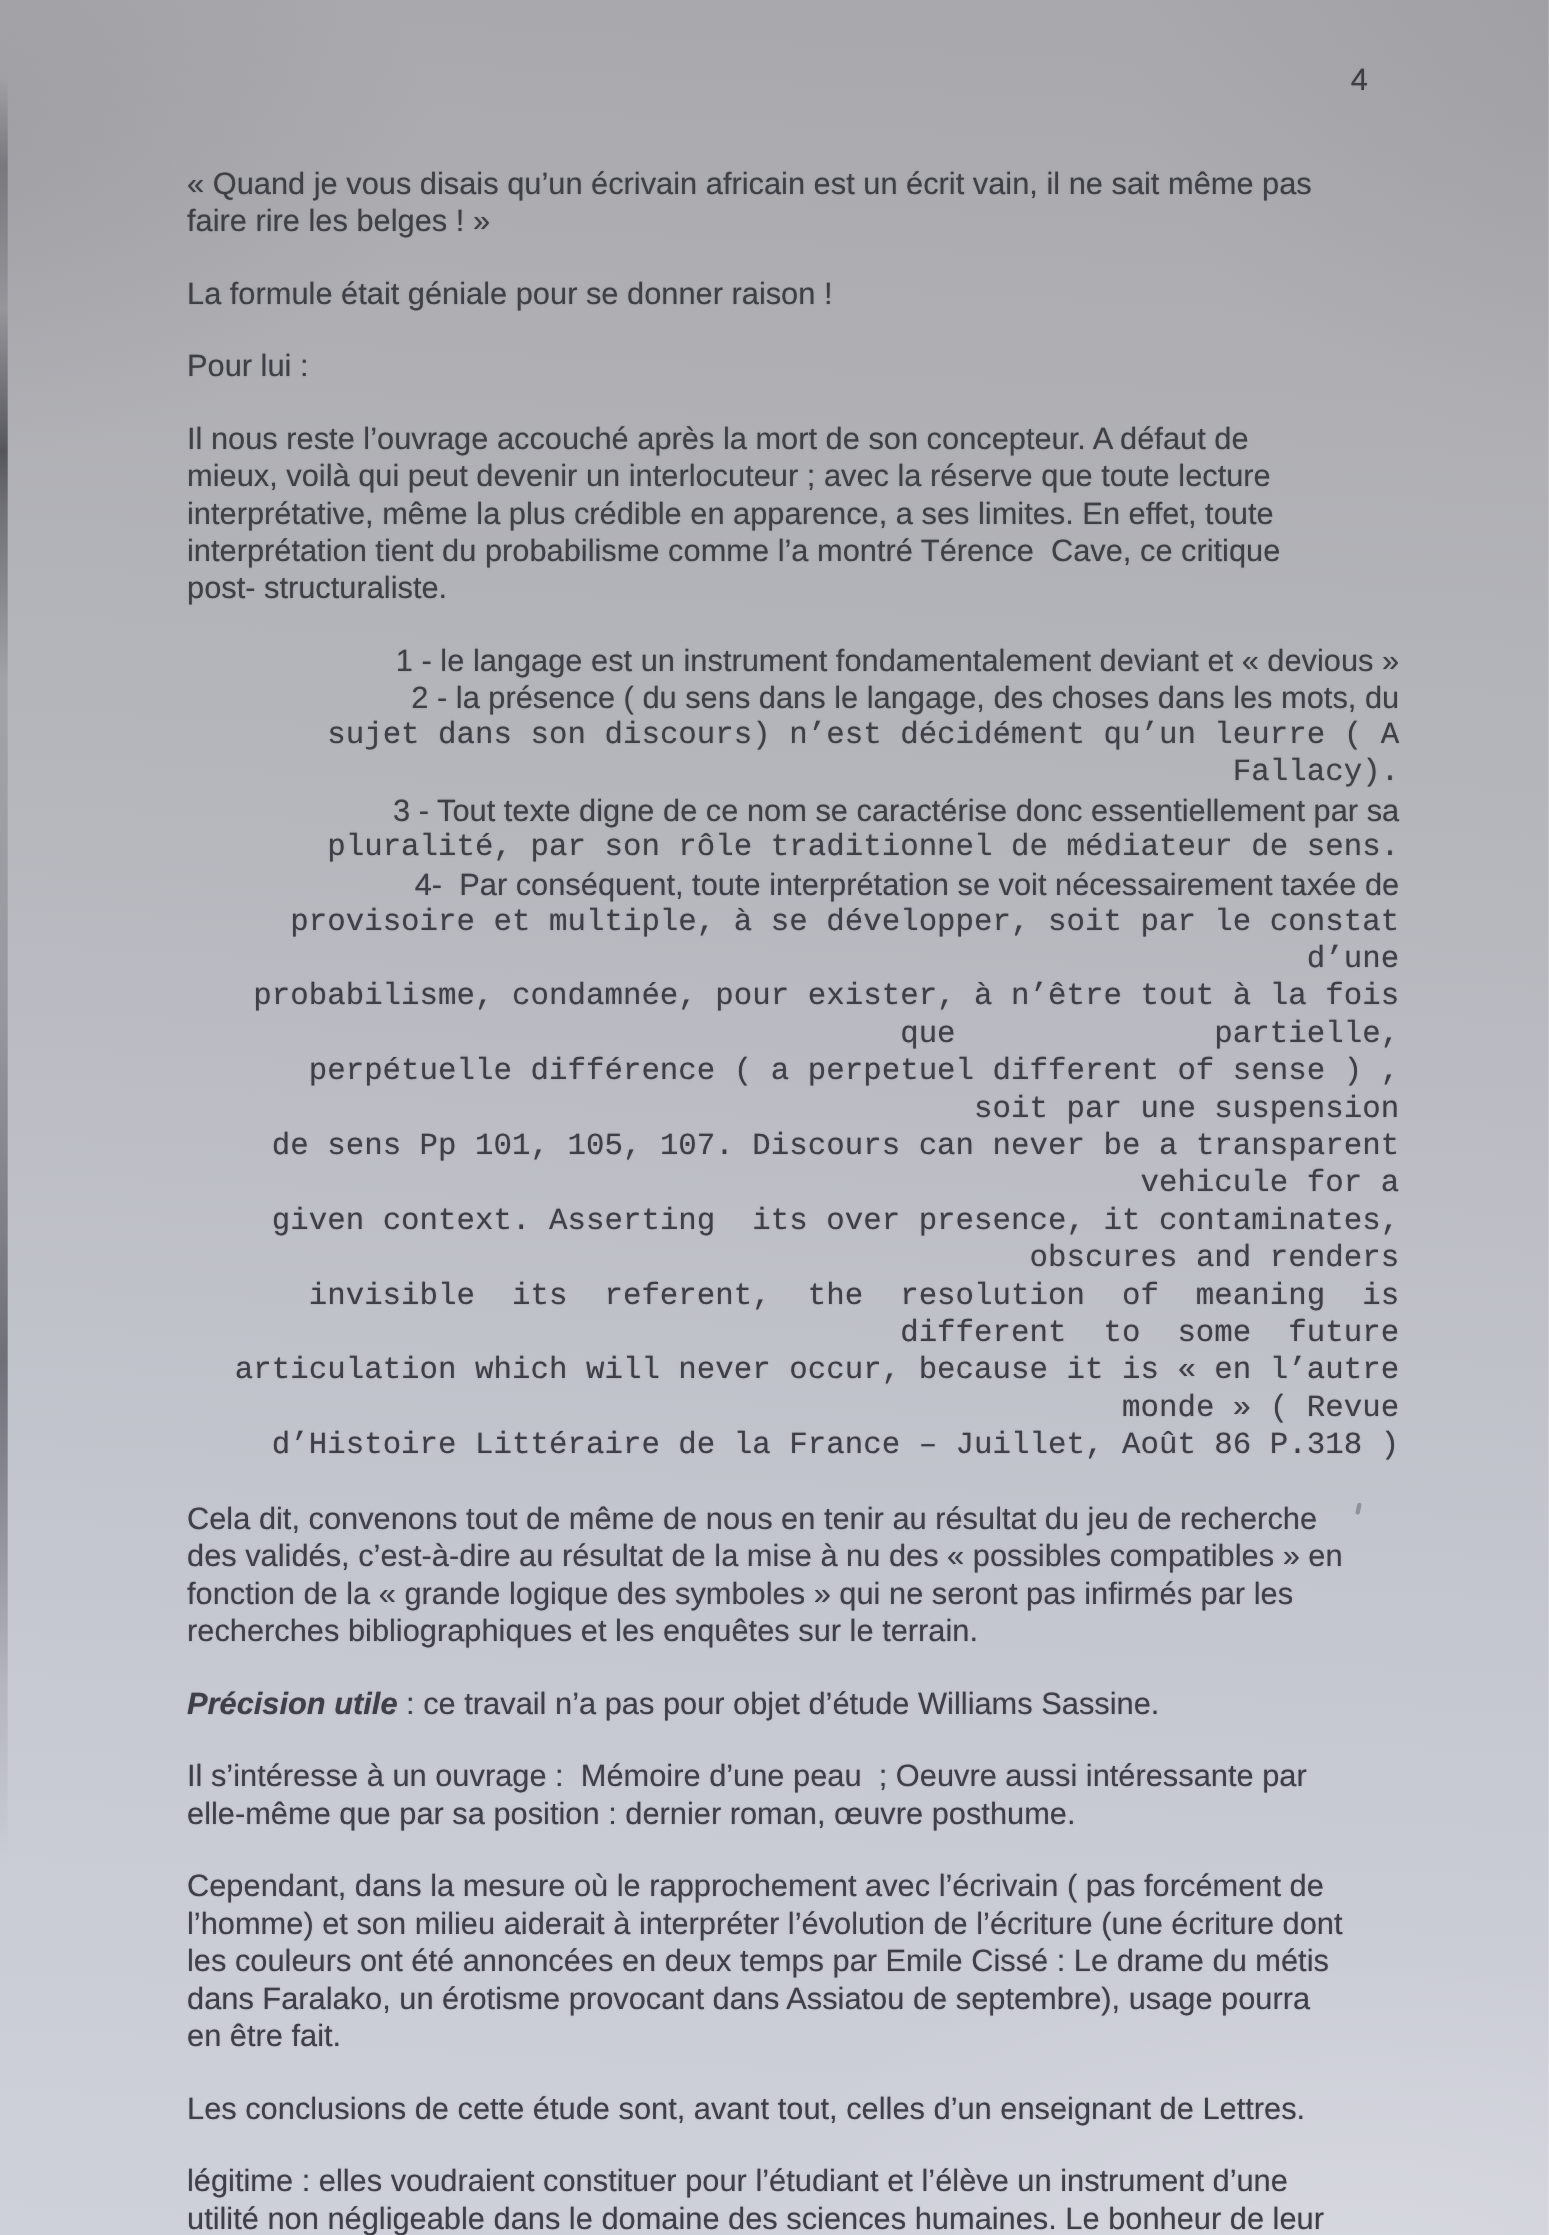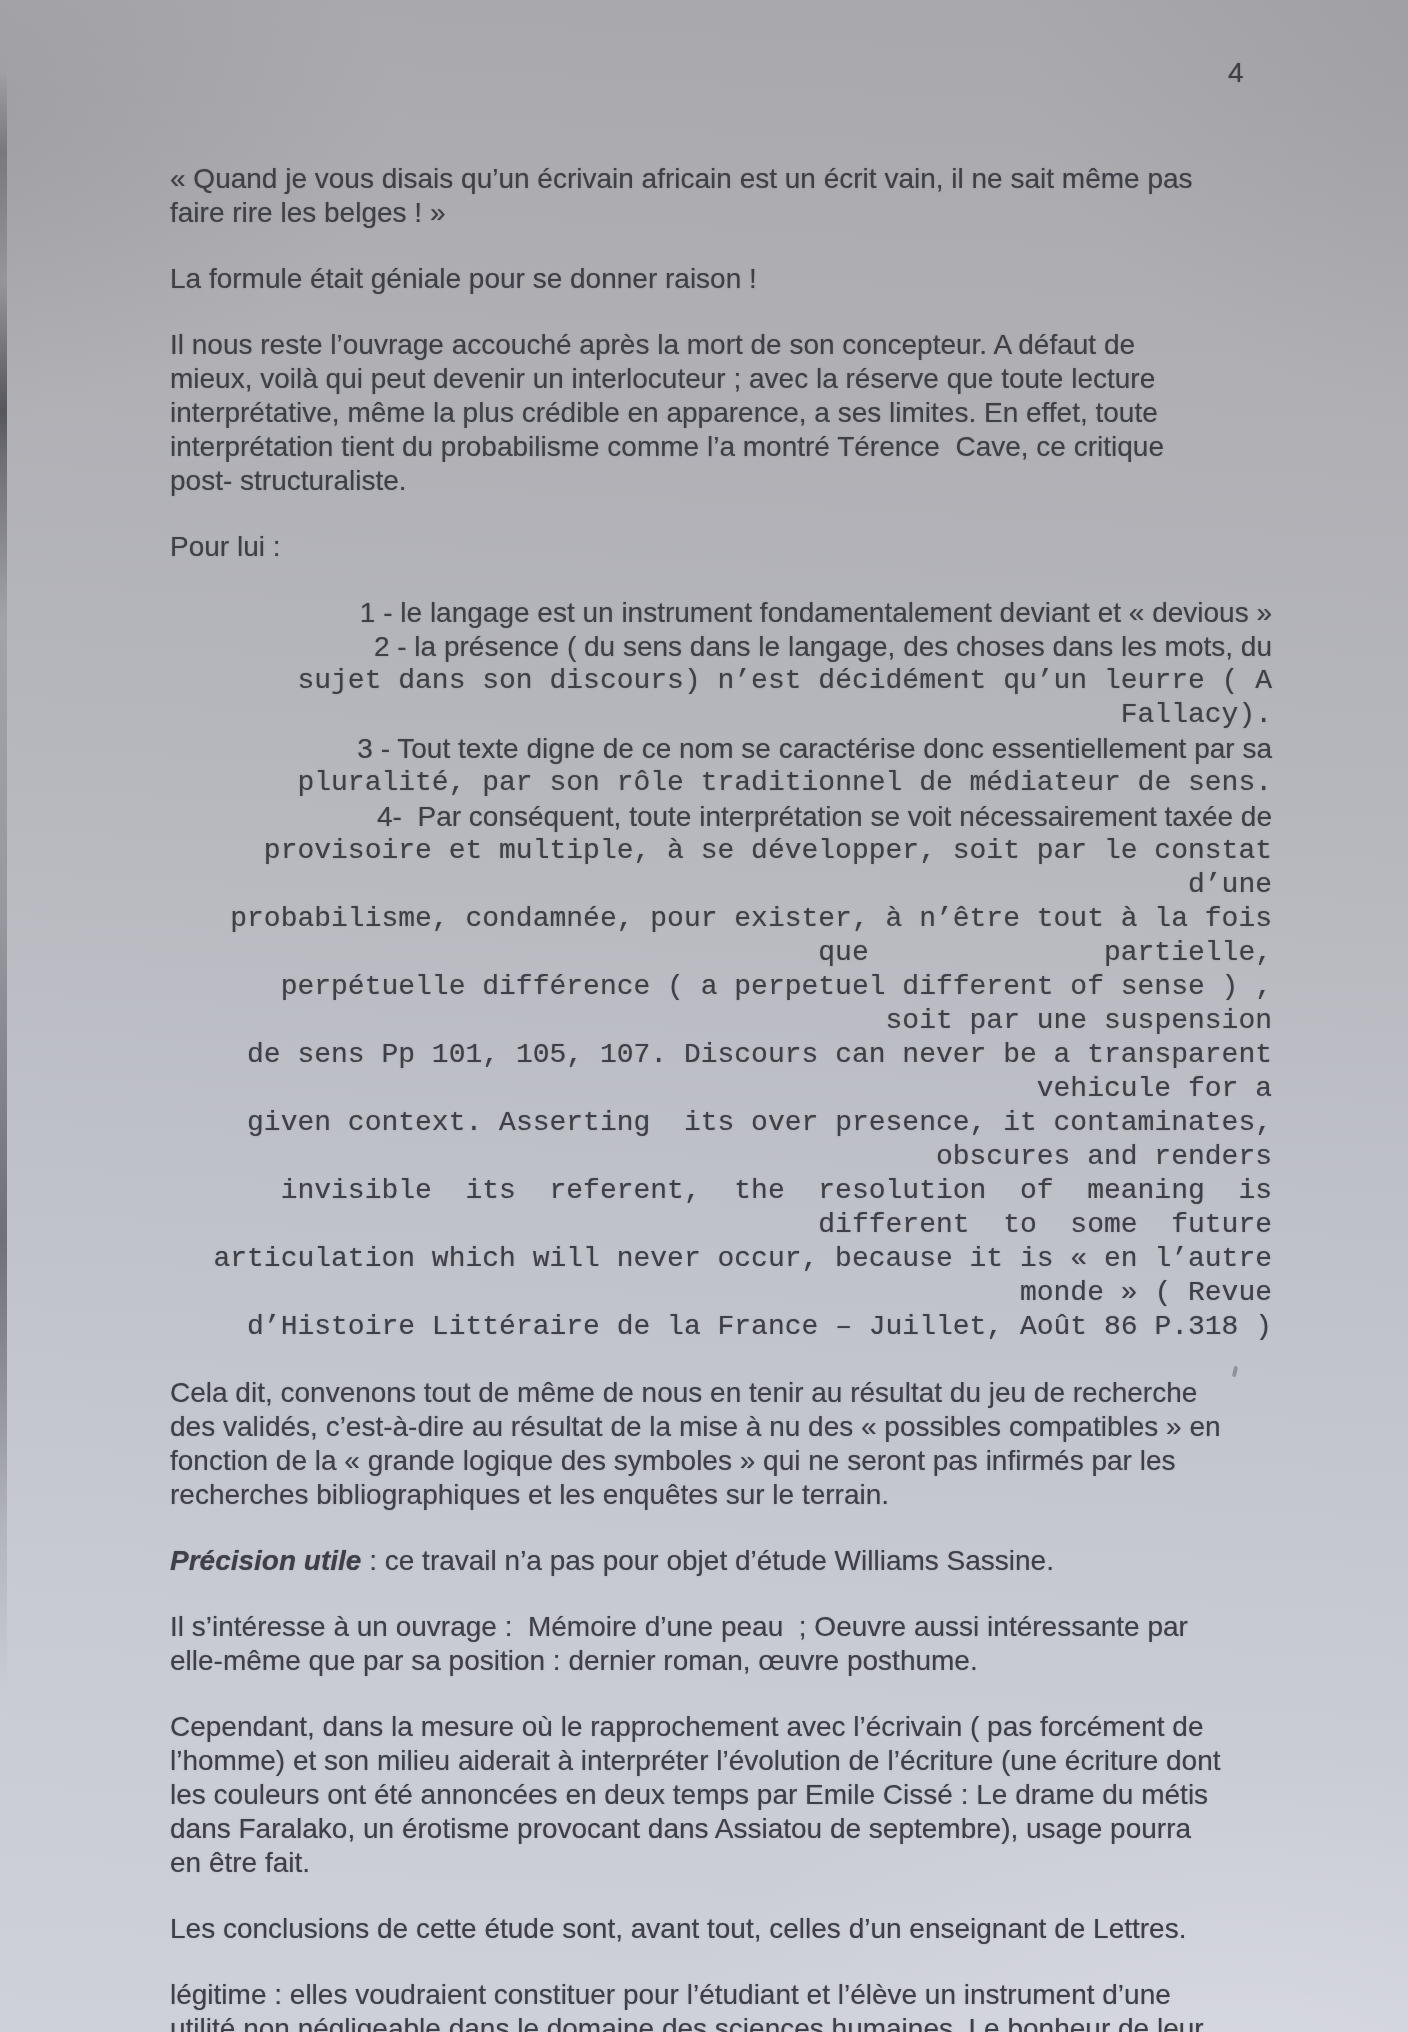--- a/index.html
+++ b/index.html
@@ -53,21 +53,21 @@
   .content {
     position: absolute;
     left: 170px;
     top: 150px;
     width: 1102px;
     font-size: 28px;
     line-height: 34px;
     color: #3f4047;
     text-shadow: 0 0 1.2px rgba(62,63,70,0.50);
   }
-  .block { margin: 12px 0 32px 0; }
+  .block { margin: 0 0 32px 0; }
   .list .block { margin: 0; text-align: right; }
   .line {
     min-height: 34px;
     line-height: 34px;
     white-space: pre-wrap;
   }
   .line.cont { padding-left: 38px; font-family: Liberation Mono, monospace; }
   .lead { font-weight: bold; font-style: italic; }
   .speck {
     position: absolute;
@@ -88,28 +88,28 @@
   <div class="pagenum">4</div>
   <div class="content">
       <div class="block">
         <div class="line">« Quand je vous disais qu’un écrivain africain est un écrit vain, il ne sait même pas</div>
         <div class="line">faire rire les belges ! »</div>
       </div>
       <div class="block">
         <div class="line">La formule était géniale pour se donner raison !</div>
       </div>
       <div class="block">
+        <div class="line">Pour lui :</div>
+      </div>
+      <div class="block">
         <div class="line">Il nous reste l’ouvrage accouché après la mort de son concepteur. A défaut de</div>
         <div class="line">mieux, voilà qui peut devenir un interlocuteur ; avec la réserve que toute lecture</div>
         <div class="line">interprétative, même la plus crédible en apparence, a ses limites. En effet, toute</div>
         <div class="line">interprétation tient du probabilisme comme l’a montré Térence  Cave, ce critique</div>
         <div class="line">post- structuraliste.</div>
-      </div>
-      <div class="block">
-        <div class="line">Pour lui :</div>
       </div>
       <div class="block list">
         <div class="block">
           <div class="line">1 - le langage est un instrument fondamentalement deviant et « devious »</div>
         </div>
         <div class="block">
           <div class="line">2 - la présence ( du sens dans le langage, des choses dans les mots, du</div>
           <div class="line cont">sujet dans son discours) n’est décidément qu’un leurre ( A Fallacy).</div>
         </div>
         <div class="block">

